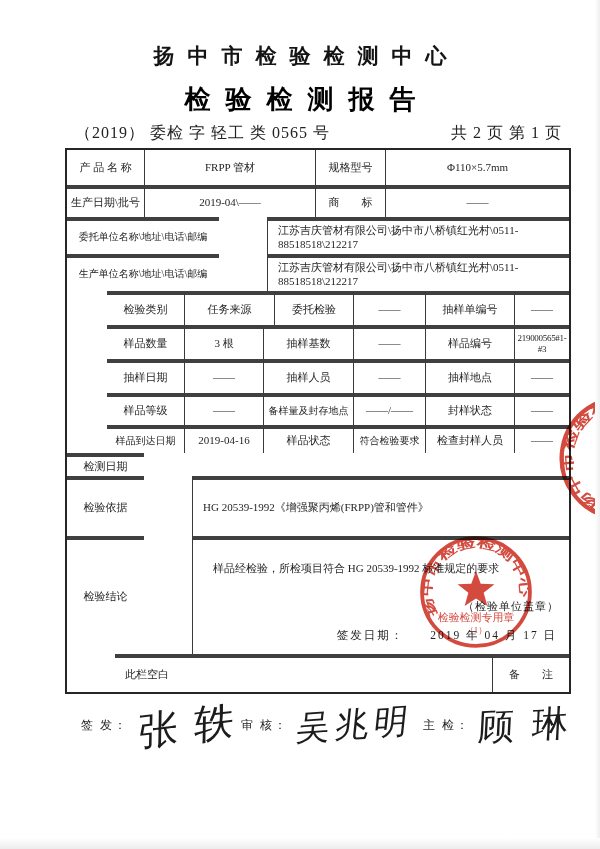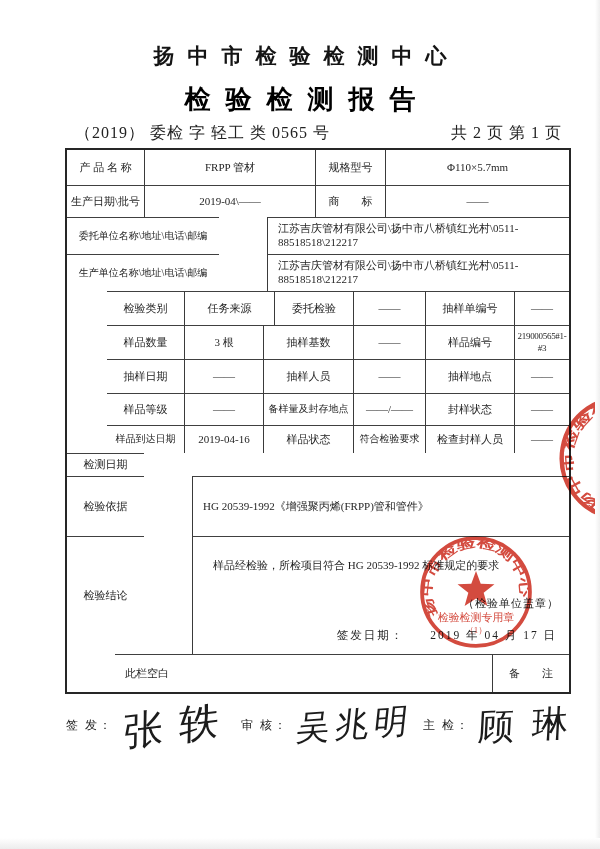--- a/index.html
+++ b/index.html
@@ -32,21 +32,21 @@
     font-size:16px;color:#222;letter-spacing:1px;
   }
 
   .tbl{
     position:absolute;left:65px;top:148px;width:502px;
     border:2px solid #262626;background:transparent;
   }
   .r{display:flex;width:100%;}
   .c{
     box-sizing:border-box;
-    border-left:1px solid #3a3a3a;border-top:1px solid #404040;
+    border-left:1px solid #3a3a3a;border-top:4px solid #404040;
     display:flex;align-items:center;justify-content:center;
     text-align:center;padding:2px 3px;overflow:hidden;
     font-size:11px;line-height:1.25;
   }
   .r:first-child .c{border-top:none;}
   .c:first-child{border-left:none;}
   .vl{justify-content:flex-start;text-align:left;padding-left:10px;margin-left:48px;}
   .f1{flex:1;}
   .fs10{font-size:10px;}
   .fs9{font-size:9px;letter-spacing:-0.3px;}
@@ -62,21 +62,21 @@
   .sign-date{position:absolute;right:12px;bottom:12px;font-size:11.5px;letter-spacing:2px;}
   .sign-date .gap{display:inline-block;width:26px;}
 
   .sigrow{position:absolute;left:65px;top:694px;width:502px;height:62px;}
   .siggroup{position:absolute;display:flex;align-items:center;height:62px;}
   .siglabel{font-size:12px;letter-spacing:2px;white-space:nowrap;}
   .signame{
     font-family:"DejaVu Serif",serif;
     color:#1c1c1c;white-space:nowrap;font-weight:400;
   }
-  .sig1{left:1px;}
+  .sig1{left:16px;}
   .sig1 .signame{font-size:40px;letter-spacing:16px;transform:rotate(-7deg) skewX(-8deg);margin-left:10px;}
   .sig2{left:176px;}
   .sig2 .signame{font-size:34px;letter-spacing:5px;transform:rotate(-4deg) skewX(-10deg);margin-left:8px;}
   .sig3{left:358px;}
   .sig3 .signame{font-size:36px;letter-spacing:18px;transform:rotate(-3deg) skewX(-6deg);margin-left:8px;}
 
   .stamp{position:absolute;mix-blend-mode:multiply;opacity:0.9;}
   .stamp-main{left:417px;top:533px;width:118px;height:118px;}
   .stamp-edge{left:556px;top:392px;width:132px;height:132px;transform:rotate(-35deg);}
 </style>

